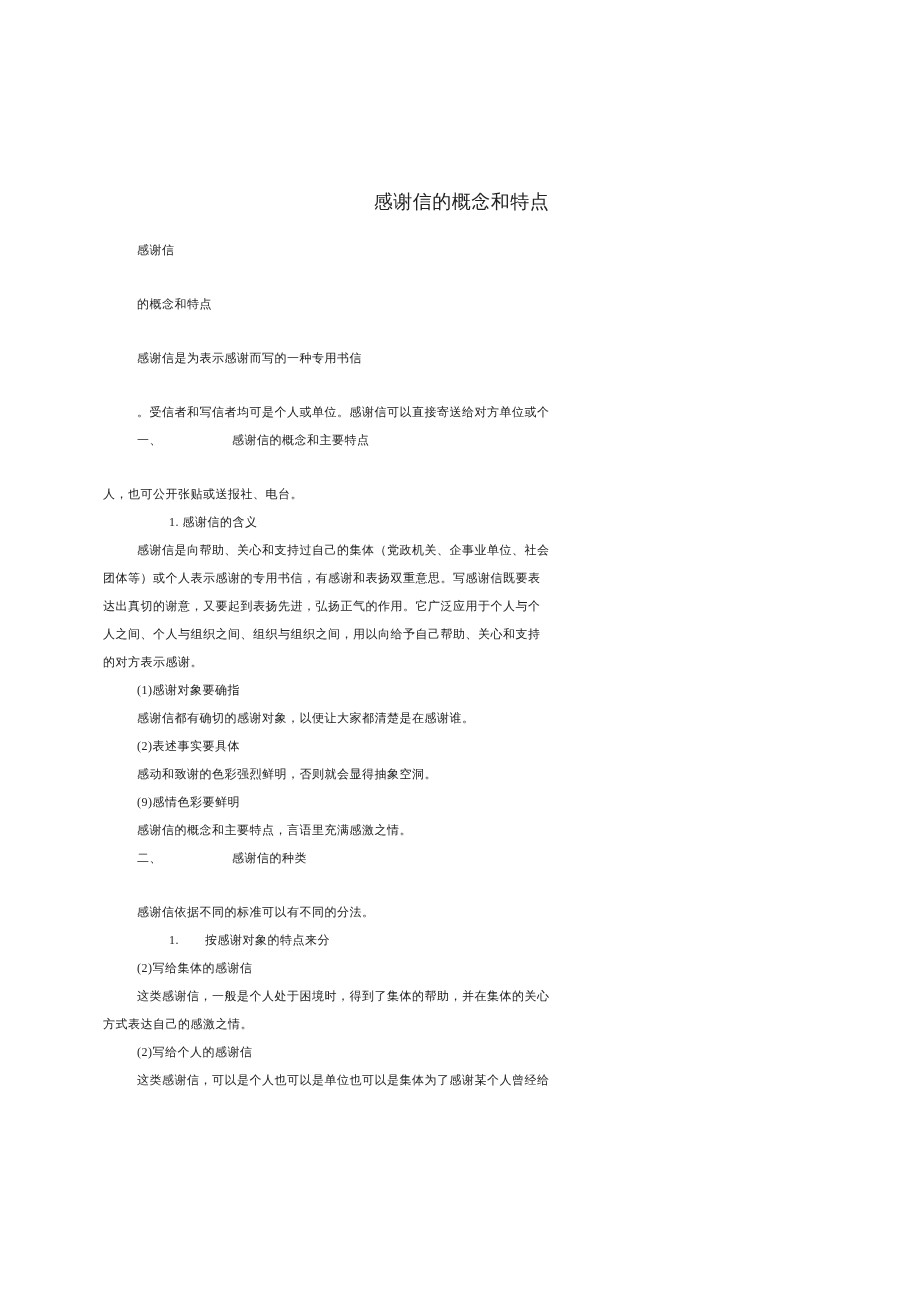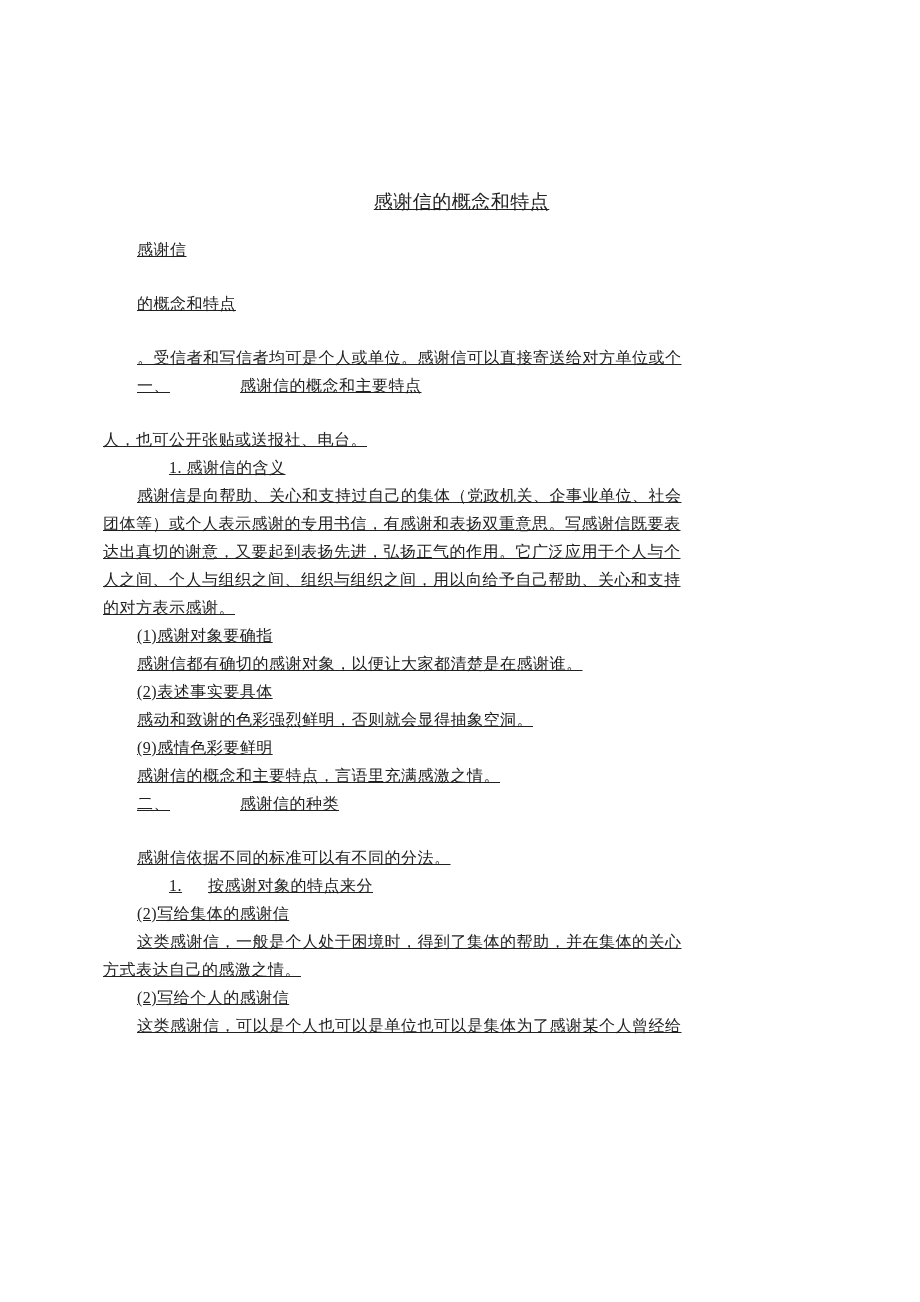--- a/index.html
+++ b/index.html
@@ -11,25 +11,24 @@
     position: relative;
     width: 920px;
     height: 1302px;
     background: #ffffff;
     overflow: hidden;
     font-family: "Liberation Serif", "DejaVu Serif", serif;
     color: #212121;
   }
   .content {
     padding: 188px 100px 0 103px;
-    text-decoration: underline;
   }
   .line {
     margin: 0;
-    font-size: 16px;
+    font-size: 12px;
     line-height: 28px;
     letter-spacing: 0.5px;
     white-space: nowrap;
   }
   .title-line {
     font-size: 19px;
     text-align: center;
     margin-bottom: 20px;
   }
   .indent { padding-left: 34px; }
@@ -42,20 +41,21 @@
 </head>
 <body>
 
 <div class="page">
   <div class="content">
 
     <p class="line title-line">感谢信的概念和特点</p>
 
     <p class="line indent gap">感谢信</p>
     <p class="line indent gap">的概念和特点</p>
+    <p class="line indent gap">感谢信是为表示感谢而写的一种专用书信</p>
     <p class="line indent">。受信者和写信者均可是个人或单位。感谢信可以直接寄送给对方单位或个</p>
     <p class="line indent gap"><span>一、</span><span class="tab70"></span><span>感谢信的概念和主要特点</span></p>
 
     <p class="line flush">人，也可公开张贴或送报社、电台。</p>
 
     <p class="line num">1. 感谢信的含义</p>
     <p class="line indent">感谢信是向帮助、关心和支持过自己的集体（党政机关、企事业单位、社会</p>
     <p class="line flush">团体等）或个人表示感谢的专用书信，有感谢和表扬双重意思。写感谢信既要表</p>
     <p class="line flush">达出真切的谢意，又要起到表扬先进，弘扬正气的作用。它广泛应用于个人与个</p>
     <p class="line flush">人之间、个人与组织之间、组织与组织之间，用以向给予自己帮助、关心和支持</p>

